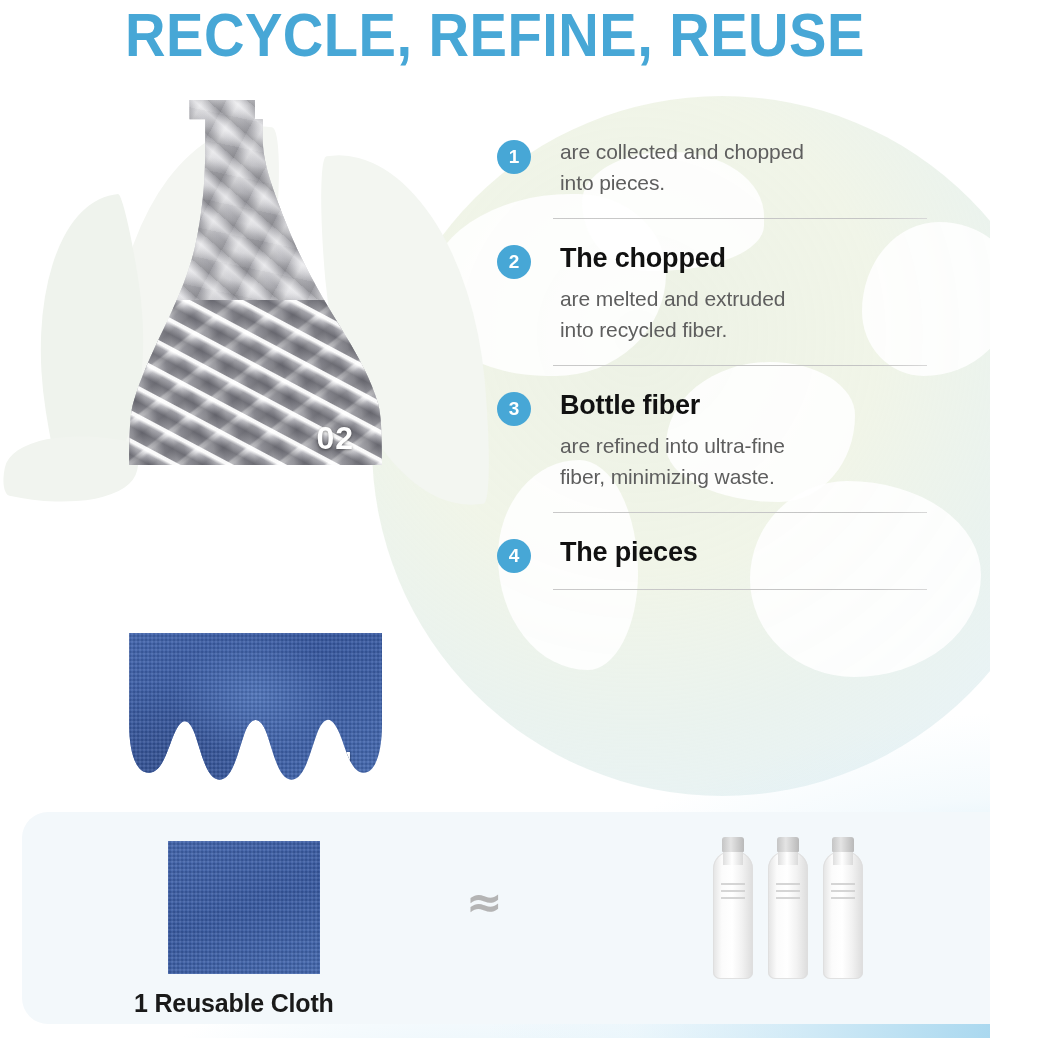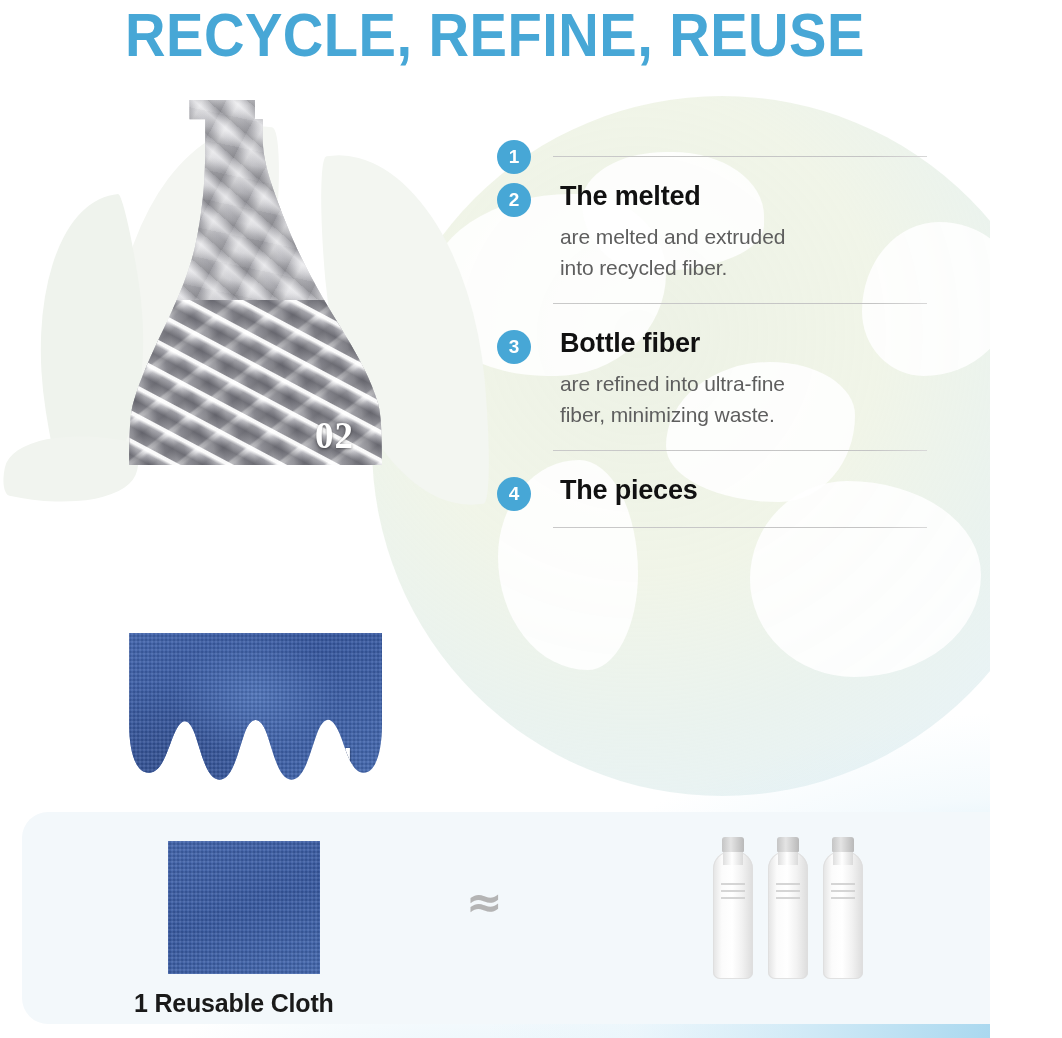--- a/index.html
+++ b/index.html
@@ -113,25 +113,25 @@
     position: absolute;
     left: 0;
     width: 100%;
     overflow: hidden;
   }
   .seg-num {
     position: absolute;
     right: 28px;
     bottom: 8px;
     color: #ffffff;
-    font-size: 37px;
+    font-size: 32px;
     font-weight: bold;
     letter-spacing: 1px;
     text-shadow: 0 1px 3px rgba(0,0,0,0.45);
-    font-family: Liberation Serif, serif;
+    font-family: Liberation Sans, sans-serif;
   }
   
   .seg1 {
     top: 0; height: 200px;
     background:
       repeating-linear-gradient(41deg, rgba(120,120,125,0.45) 0px, rgba(205,205,210,0.15) 9px, rgba(250,250,252,0.55) 17px, rgba(140,140,146,0.38) 26px),
       repeating-linear-gradient(-62deg, rgba(95,95,102,0.38) 0px, rgba(222,222,226,0.18) 12px, rgba(255,255,255,0.45) 21px, rgba(120,120,128,0.30) 33px),
       repeating-linear-gradient(12deg, rgba(160,160,166,0.25) 0px, rgba(245,245,248,0.30) 14px, rgba(110,110,118,0.28) 29px),
       linear-gradient(170deg, #c9c9cd 0%, #a9a9ae 50%, #bebec3 100%);
   }
@@ -373,27 +373,29 @@
       <div class="seg seg4">
         <span class="seg-num">04</span>
       </div>
     </div>
   </div>
 
   <div class="steps">
 
     <div class="step">
       <span class="step-badge">1</span>
+      <div class="step-body">are collected and chopped
+into pieces.</div>
     </div>
     <div class="step-rule"></div>
     <div class="step-spacer"></div>
 
     <div class="step">
       <span class="step-badge">2</span>
-      <div class="step-title">The melted</div>
+      <div class="step-title">The chopped</div>
       <div class="step-body">are melted and extruded
 into recycled fiber.</div>
     </div>
     <div class="step-rule"></div>
     <div class="step-spacer"></div>
 
     <div class="step">
       <span class="step-badge">3</span>
       <div class="step-title">Bottle fiber</div>
       <div class="step-body">are refined into ultra-fine

